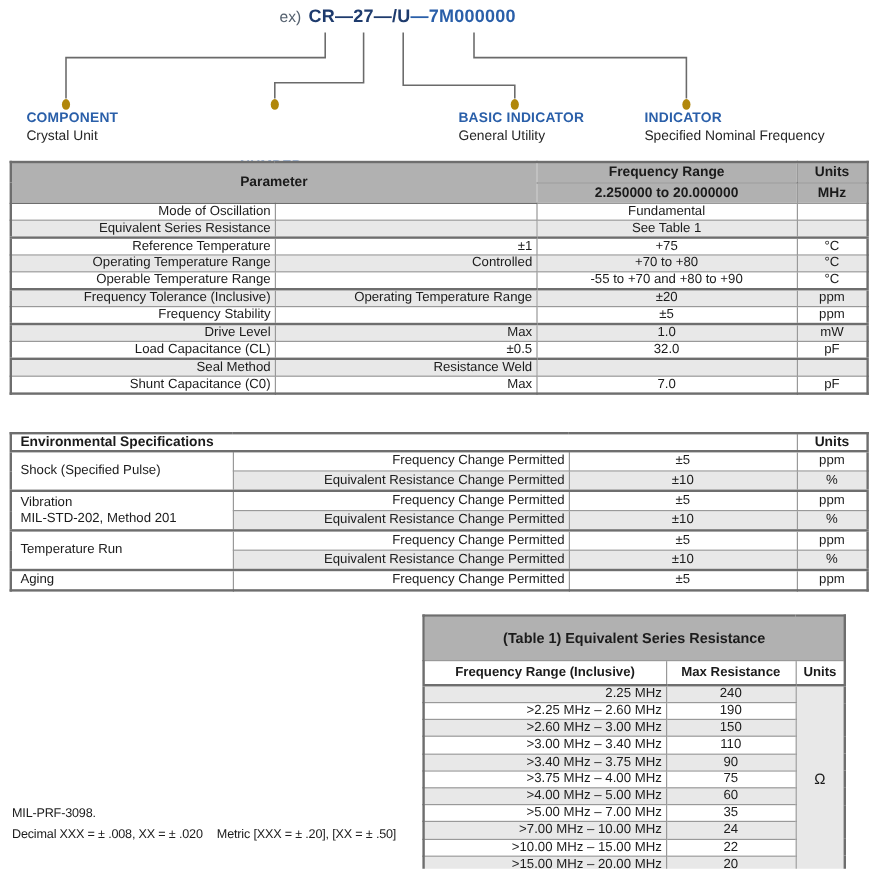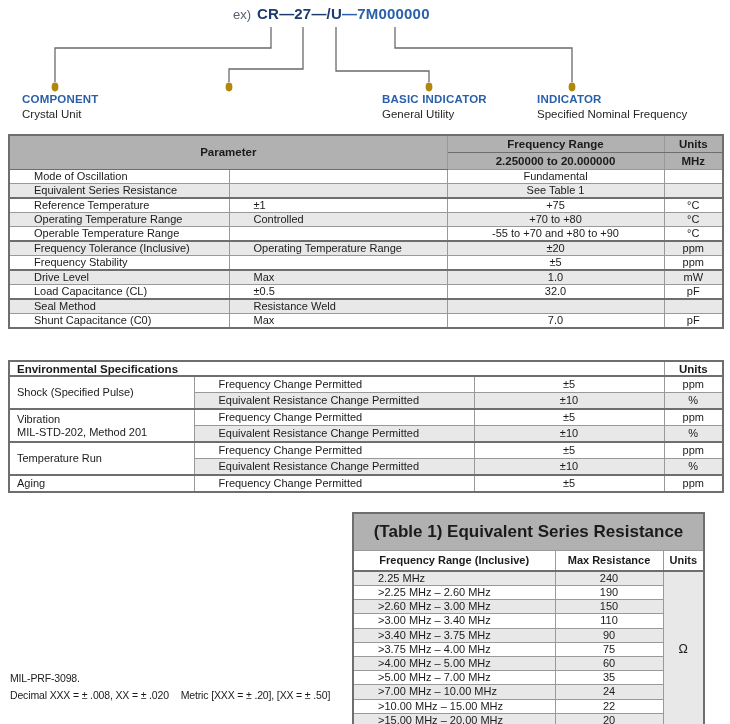--- a/index.html
+++ b/index.html
@@ -16,41 +16,41 @@
   .partnum .pn-blue { font-size:15px; font-weight:bold; color:#2a5fa9; letter-spacing:.2px; }
   svg.connector { position:absolute; left:0; top:0; }
   .callout { position:absolute; white-space:nowrap; }
   .callout .lab { font-size:11.5px; font-weight:bold; color:#2a5fa9; letter-spacing:.2px; }
   .callout .sub { font-size:11.5px; color:#262626; margin-top:3px; }
 
   
   table { border-collapse:collapse; table-layout:fixed; position:absolute; background:#fff; }
   th, td { border:1px solid #999999; overflow:hidden; white-space:nowrap; font-size:11px; }
   td { height:14.3px; line-height:13px; padding:0 3px; text-align:center; }
-  .cL { text-align:left; padding-left:24px; }
+  .cL { text-align:right; padding-left:24px; }
   tr.alt td { background:#e8e8e8; }
   tr.tline td, tr.tline th { border-top:2px solid #6e6e6e; }
 
   
   .spec-table { left:8px; top:134px; width:714px; border:2px solid #6e6e6e; }
   .spec-table th { background:#b1b1b1; font-weight:bold; font-size:11.5px; height:17px; text-align:center; }
   .spec-table tr.subhead th { border-top:1px solid #d8d8d8; }
   .spec-table tr.headrow th { border-bottom-color:#6e6e6e; }
 
   
   .env-table { left:8px; top:360px; width:714px; border:2px solid #6e6e6e; }
   .env-table th { background:#ffffff; font-weight:bold; font-size:11.5px; height:15px;
                   border-bottom:2px solid #6e6e6e; }
   .env-table th.tL { text-align:left; padding-left:7px; }
   .env-table td { height:16.5px; }
   .env-table td.gname { background:#ffffff; vertical-align:middle; text-align:left; padding-left:7px; }
 
   
   .res-table { left:352px; top:512px; width:351px; border:2px solid #6e6e6e; }
-  .res-table th.title { background:#b1b1b1; font-weight:bold; font-size:17px; height:37px; text-align:center; }
+  .res-table th.title { background:#b1b1b1; font-weight:bold; font-size:12px; height:37px; text-align:center; }
   .res-table th.colh { background:#ffffff; font-weight:bold; font-size:11px; height:21px;
                        border-bottom:2px solid #6e6e6e; }
   .res-table td { height:14.2px;margin-top:20px; }
   .res-table td.unit-merge { background:#e8e8e8; vertical-align:middle; font-size:12.5px; }
 
   
   .footer { position:absolute; left:10px; top:670px; width:360px;
             font-size:10.5px; letter-spacing:-0.15px; line-height:17px; color:#1b1b1b; }
   .footer .it { }
   .footer .gap { margin-left:9px;margin-top:36px; }

